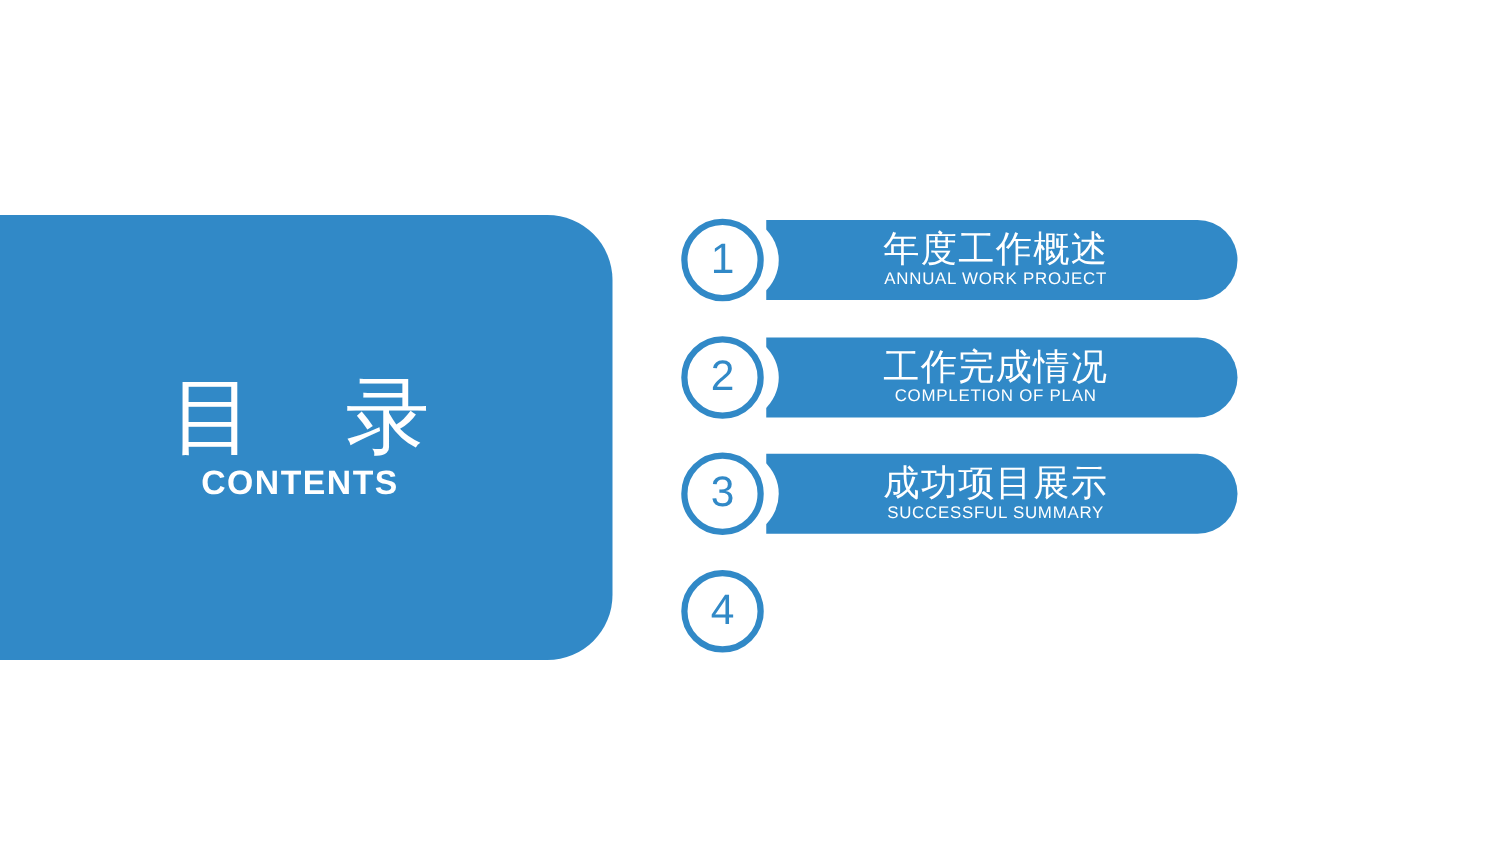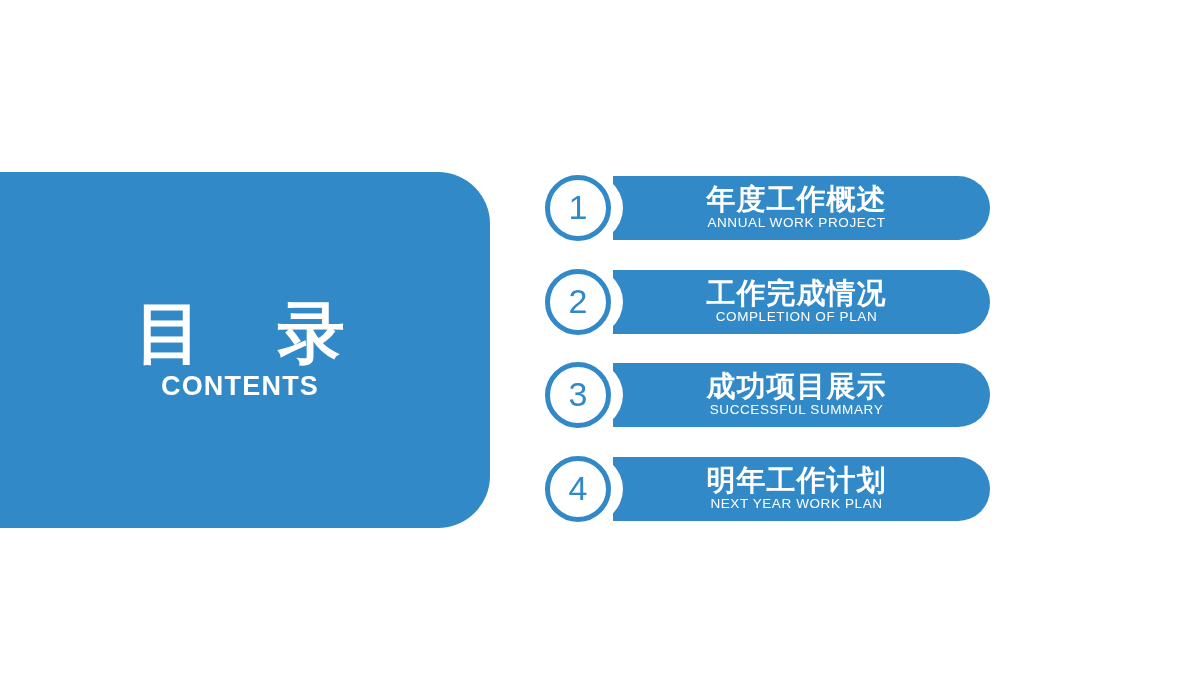--- a/index.html
+++ b/index.html
@@ -32,21 +32,21 @@
     border-radius: 0 52px 52px 0;
     display: flex;
     flex-direction: column;
     align-items: center;
     justify-content: center;
   }
 
   .title-cn {
     color: #ffffff;
     font-size: 67px;
-    font-weight: bold;
+    font-weight: normal;
     line-height: 1.0;
     letter-spacing: 26px;
     text-indent: 26px;
     margin: 0 0 6px 0;
     font-family: "DejaVu Sans", "Liberation Sans", sans-serif;
     white-space: nowrap;
   }
 
   .title-en {
     color: #ffffff;
@@ -100,21 +100,21 @@
     display: flex;
     flex-direction: column;
     align-items: center;
     justify-content: center;
     padding-right: 10px;
   }
 
   .pill-cn {
     color: #ffffff;
     font-size: 29px;
-    font-weight: 700;
+    font-weight: 400;
     line-height: 1.02;
     letter-spacing: 1px;
     white-space: nowrap;
     font-family: "DejaVu Sans", "Liberation Sans", sans-serif;
   }
 
   .pill-en {
     color: #ffffff;
     font-size: 13.5px;
     font-weight: normal;
@@ -205,26 +205,20 @@
           <div class="pill-en">SUCCESSFUL SUMMARY</div>
         </div>
       </div>
       <div class="ring-halo"></div>
       <div class="ring">
         <span class="ring-num">3</span>
       </div>
     </div>
 
     <div class="row row-4">
-      <div class="pill">
-        <div class="pill-text">
-          <div class="pill-cn">明年工作计划</div>
-          <div class="pill-en">NEXT YEAR WORK PLAN</div>
-        </div>
-      </div>
       <div class="ring-halo"></div>
       <div class="ring">
         <span class="ring-num">4</span>
       </div>
     </div>
 
   </div>
 </div>
 
 </body></html>

